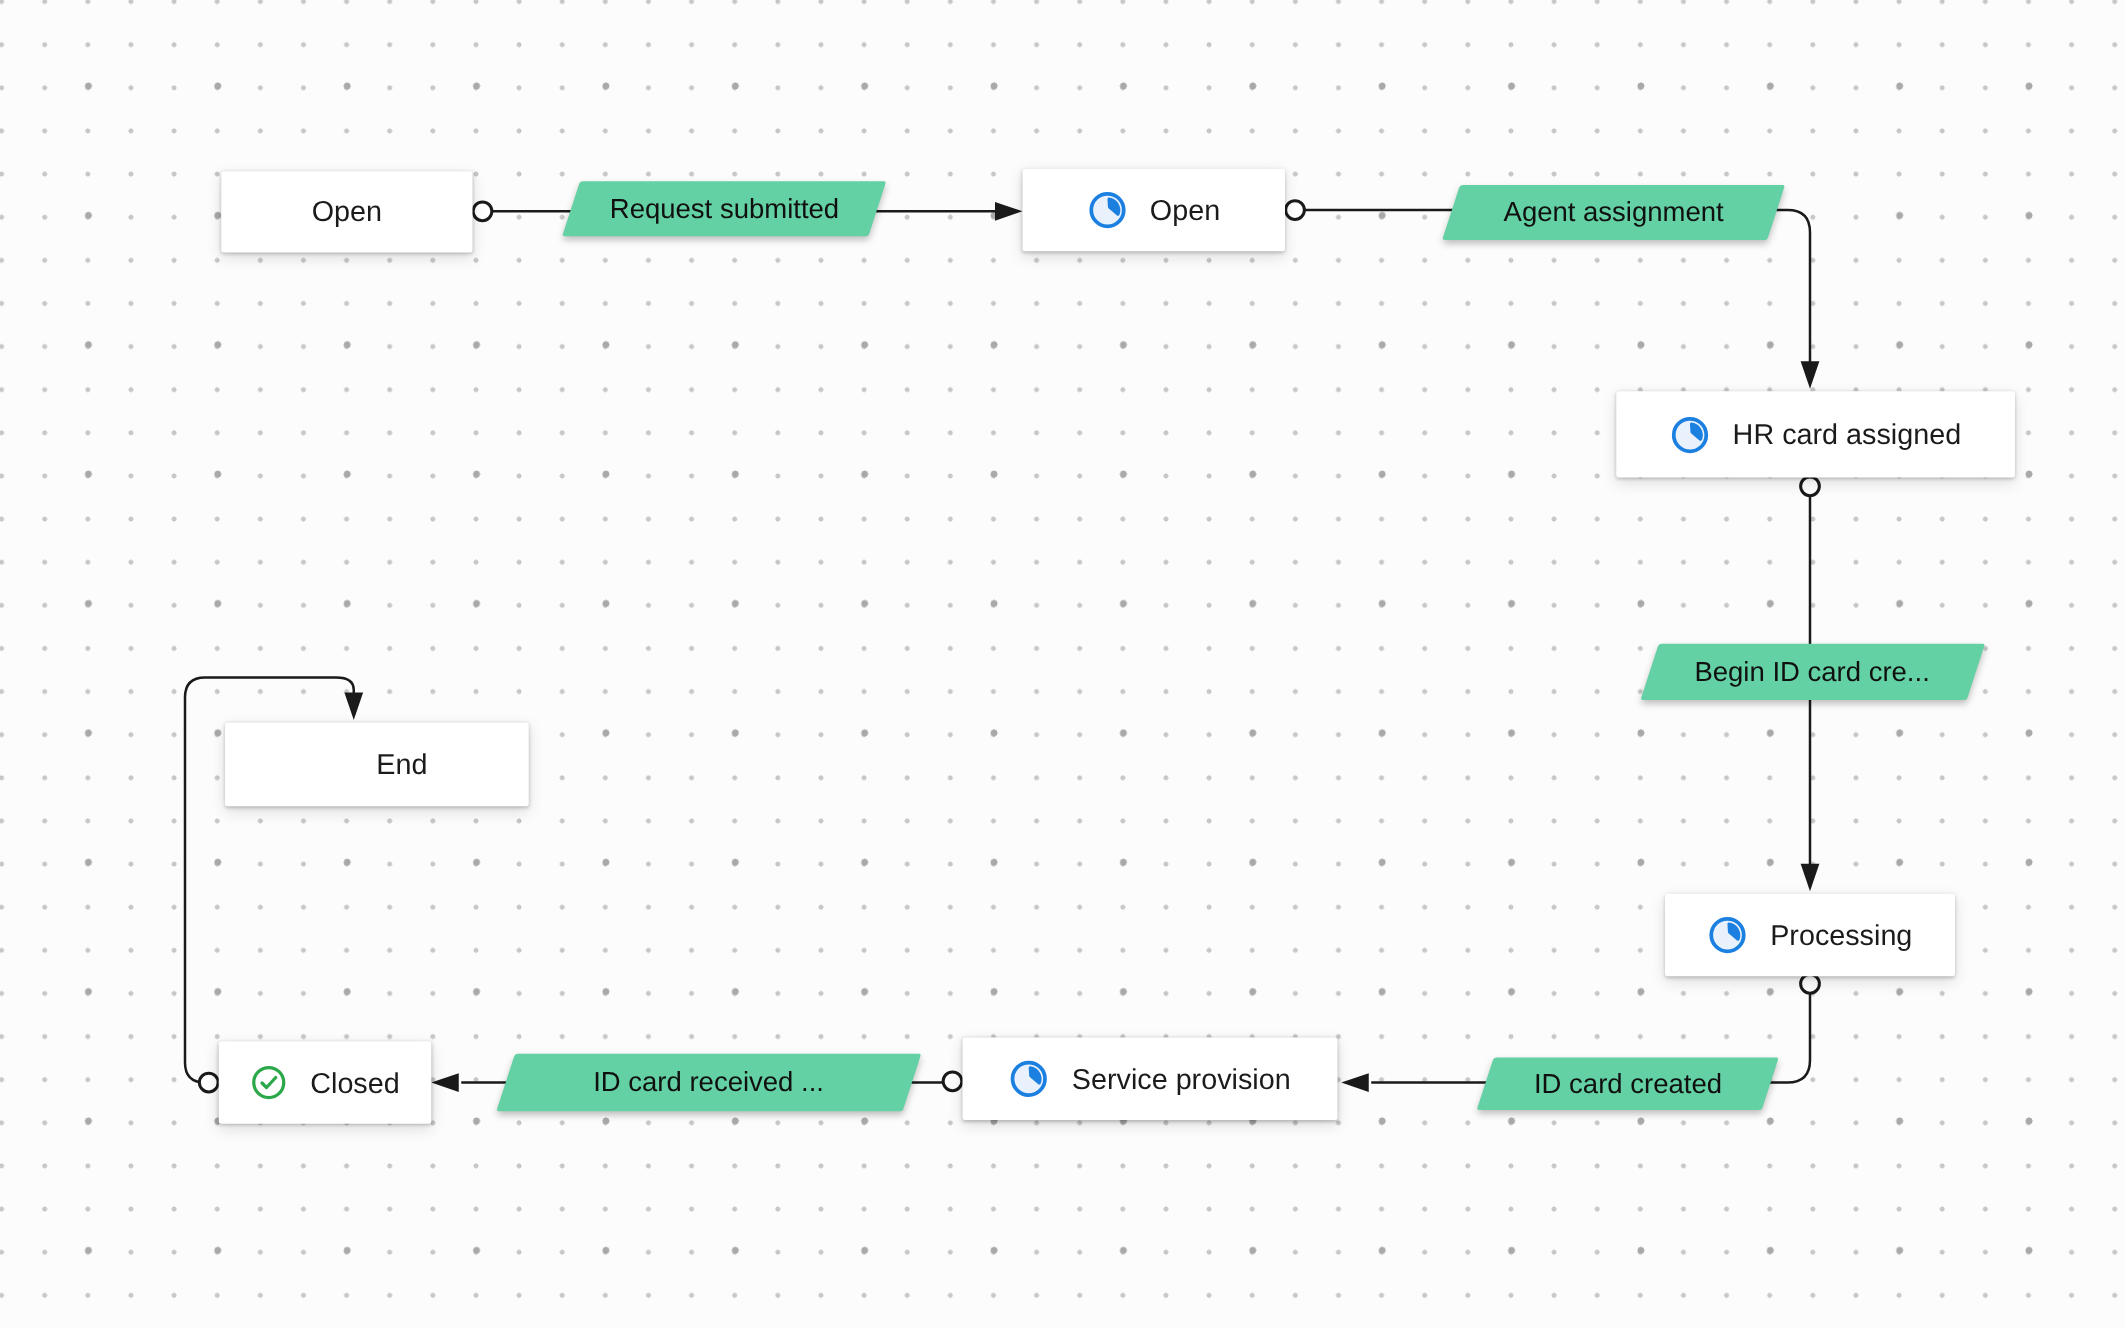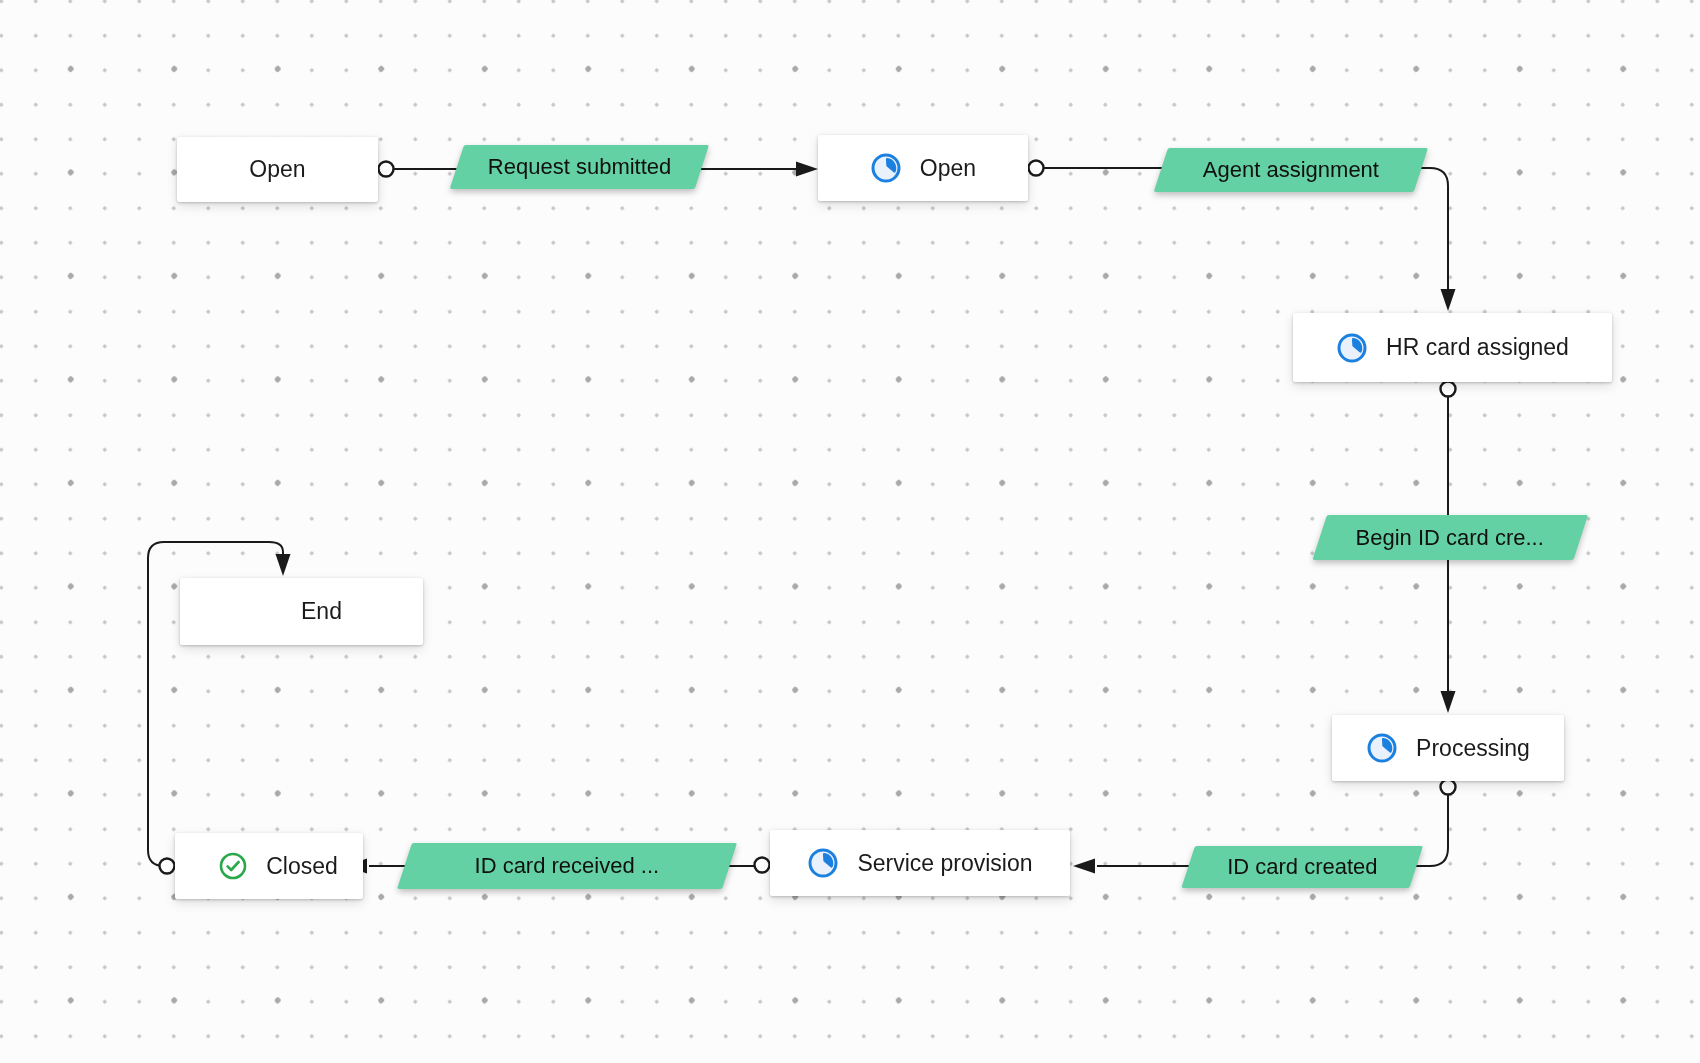--- a/index.html
+++ b/index.html
@@ -39,21 +39,21 @@
     color:#101010;font-size:22px;line-height:1;
   }
   .transition .lbl{transform:skewX(18deg);white-space:nowrap;}
 
   
   .n-start{left:177px;top:137px;width:201px;height:65px;}
   .n-open{left:818px;top:135px;width:210px;height:66px;}
   .n-hr{left:1293px;top:313px;width:319px;height:69px;}
   .n-processing{left:1332px;top:715px;width:232px;height:66px;}
   .n-service{left:770px;top:830px;width:300px;height:66px;}
-  .n-closed{left:175px;top:833px;width:170px;height:66px;padding-left:18px;}
+  .n-closed{left:175px;top:833px;width:170px;height:66px;}
   .n-end{left:180px;top:578px;width:203px;height:67px;padding-left:40px;}
 
   
   .t-request{left:464px;top:145px;width:245px;height:44px;}
   .t-agent{left:1168px;top:148px;width:260px;height:44px;}
   .t-begin{left:1327px;top:515px;width:261px;height:45px;}
   .t-created{left:1195px;top:846px;width:228px;height:42px;}
   .t-received{left:412px;top:843px;width:325px;height:46px;}
 </style>
 </head>

